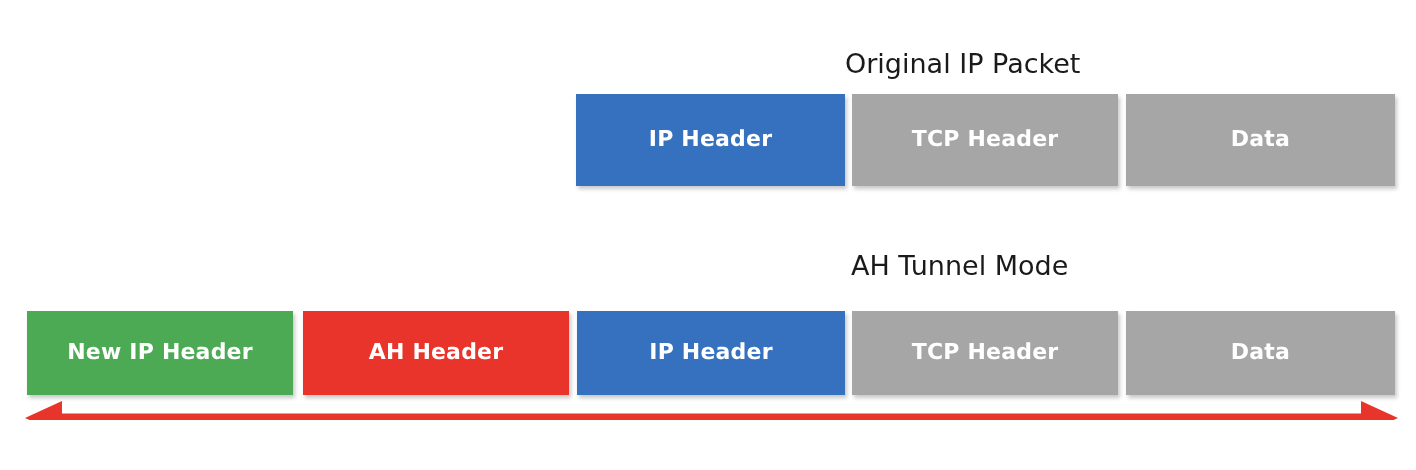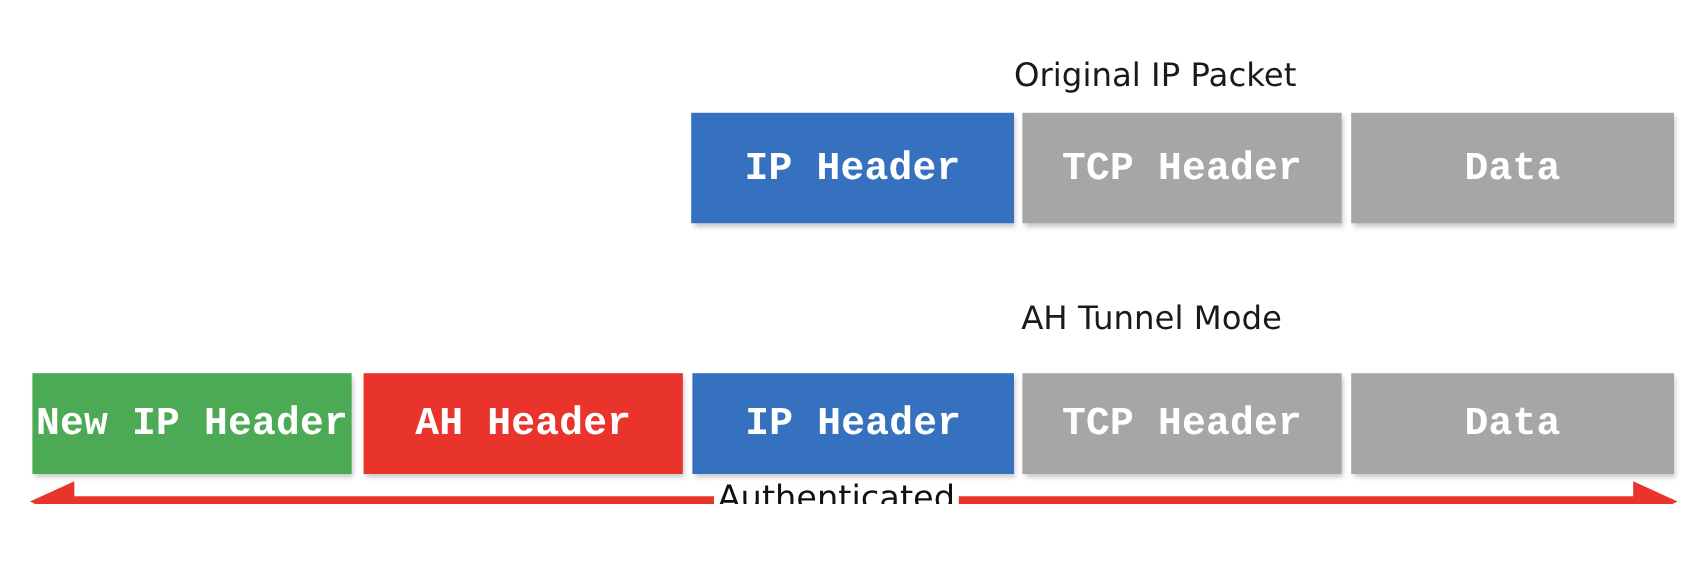--- a/index.html
+++ b/index.html
@@ -20,26 +20,25 @@
 
   
   .pkt-box {
     position: absolute;
     box-sizing: border-box;
     display: flex;
     align-items: center;
     justify-content: center;
     color: #ffffff;
     font-weight: bold;
-    font-size: 33px;
+    font-size: 22px;
     letter-spacing: 0.2px;
     line-height: 1;
     box-shadow: 2px 3px 4px rgba(0,0,0,0.22);
     text-rendering: geometricPrecision;
-    font-family: Liberation Mono, monospace;
   }
   .pkt-label {
     white-space: nowrap;
     pointer-events: none;
   }
 
   
   .caption {
     position: absolute;
     font-size: 27px;
@@ -114,16 +113,15 @@
 
   <div class="span-arrow-wrap">
     <svg class="span-arrow-svg" width="1416" height="50" viewBox="0 0 1416 50">
 
       <line x1="47" y1="20" x2="1376" y2="20" stroke="#E8342A" stroke-width="9" stroke-linecap="butt"></line>
 
       <polygon points="25,20 62,3 62,37" fill="#E8342A"></polygon>
 
       <polygon points="1398,20 1361,3 1361,37" fill="#E8342A"></polygon>
     </svg>
-    <span class="span-arrow-label" style="left:595px; top:3px;">Authenticated</span>
   </div>
 
 </div>
 
 </body></html>

